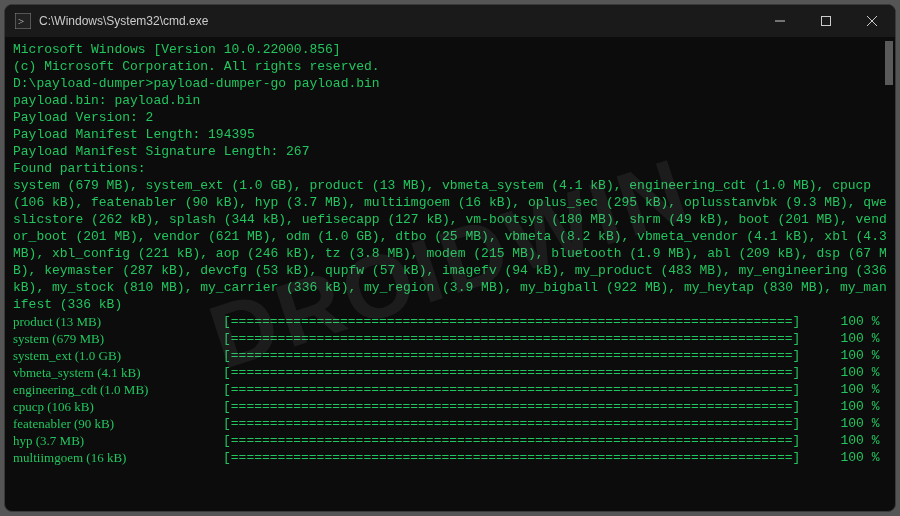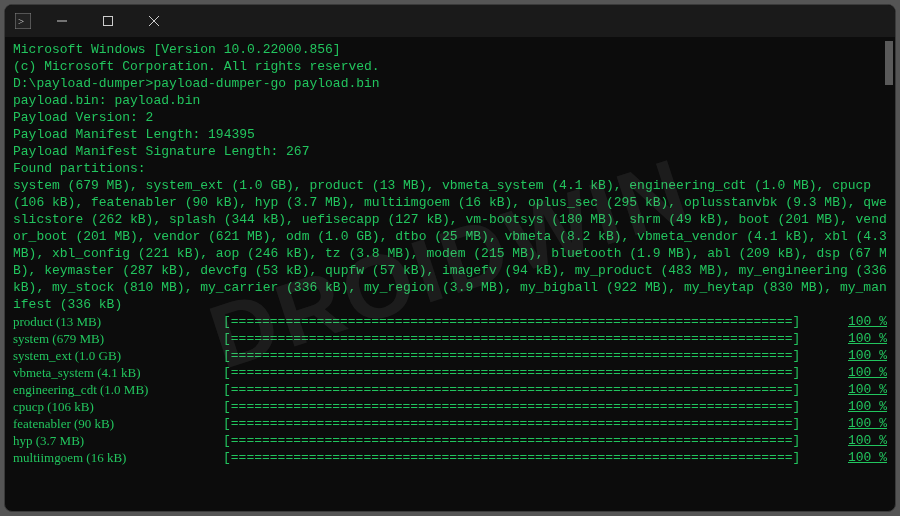--- a/index.html
+++ b/index.html
@@ -69,21 +69,21 @@
     background: #5a5a5a;
     border-radius: 0;
   }
   .line { display: block; }
   .progress-row {
     display: flex;
     white-space: pre;
   }
   .p-name { width: 210px; flex-shrink: 0; overflow: hidden; font-family: Liberation Serif, serif; }
   .p-bar  { flex: 1; overflow: hidden; }
-  .p-pct  { width: 60px; flex-shrink: 0; text-align: right; padding-left: 6px; text-decoration: underline; }
+  .p-pct  { width: 60px; flex-shrink: 0; text-align: center; padding-left: 6px; }
   .watermark {
     position: absolute;
     top: 50%; left: 50%;
     transform: translate(-50%, -60%) rotate(-18deg);
     font-family: Arial, sans-serif;
     font-size: 90px;
     font-weight: 700;
     color: rgba(180,180,180,0.1);
     letter-spacing: 4px;
     pointer-events: none;
@@ -95,20 +95,21 @@
 
 <div class="window">
 
   <div class="titlebar">
     <span class="icon">
       <svg viewBox="0 0 16 16">
           <rect x="0" y="0" width="16" height="16" fill="#222" stroke="#888" stroke-width="1"></rect>
           <text x="3" y="12" font-size="11" fill="#ccc" font-family="Consolas">&gt;</text>
         </svg>
     </span>
+    <span class="title">C:\Windows\System32\cmd.exe</span>
     <div class="win-controls">
       <div class="win-btn">
         <svg viewBox="0 0 10 10">
             <line x1="0" y1="5" x2="10" y2="5" stroke="#ccc" stroke-width="1"></line>
           </svg>
       </div>
       <div class="win-btn">
         <svg viewBox="0 0 10 10">
             <rect x="0.5" y="0.5" width="9" height="9" fill="none" stroke="#ccc" stroke-width="1"></rect>
           </svg>

